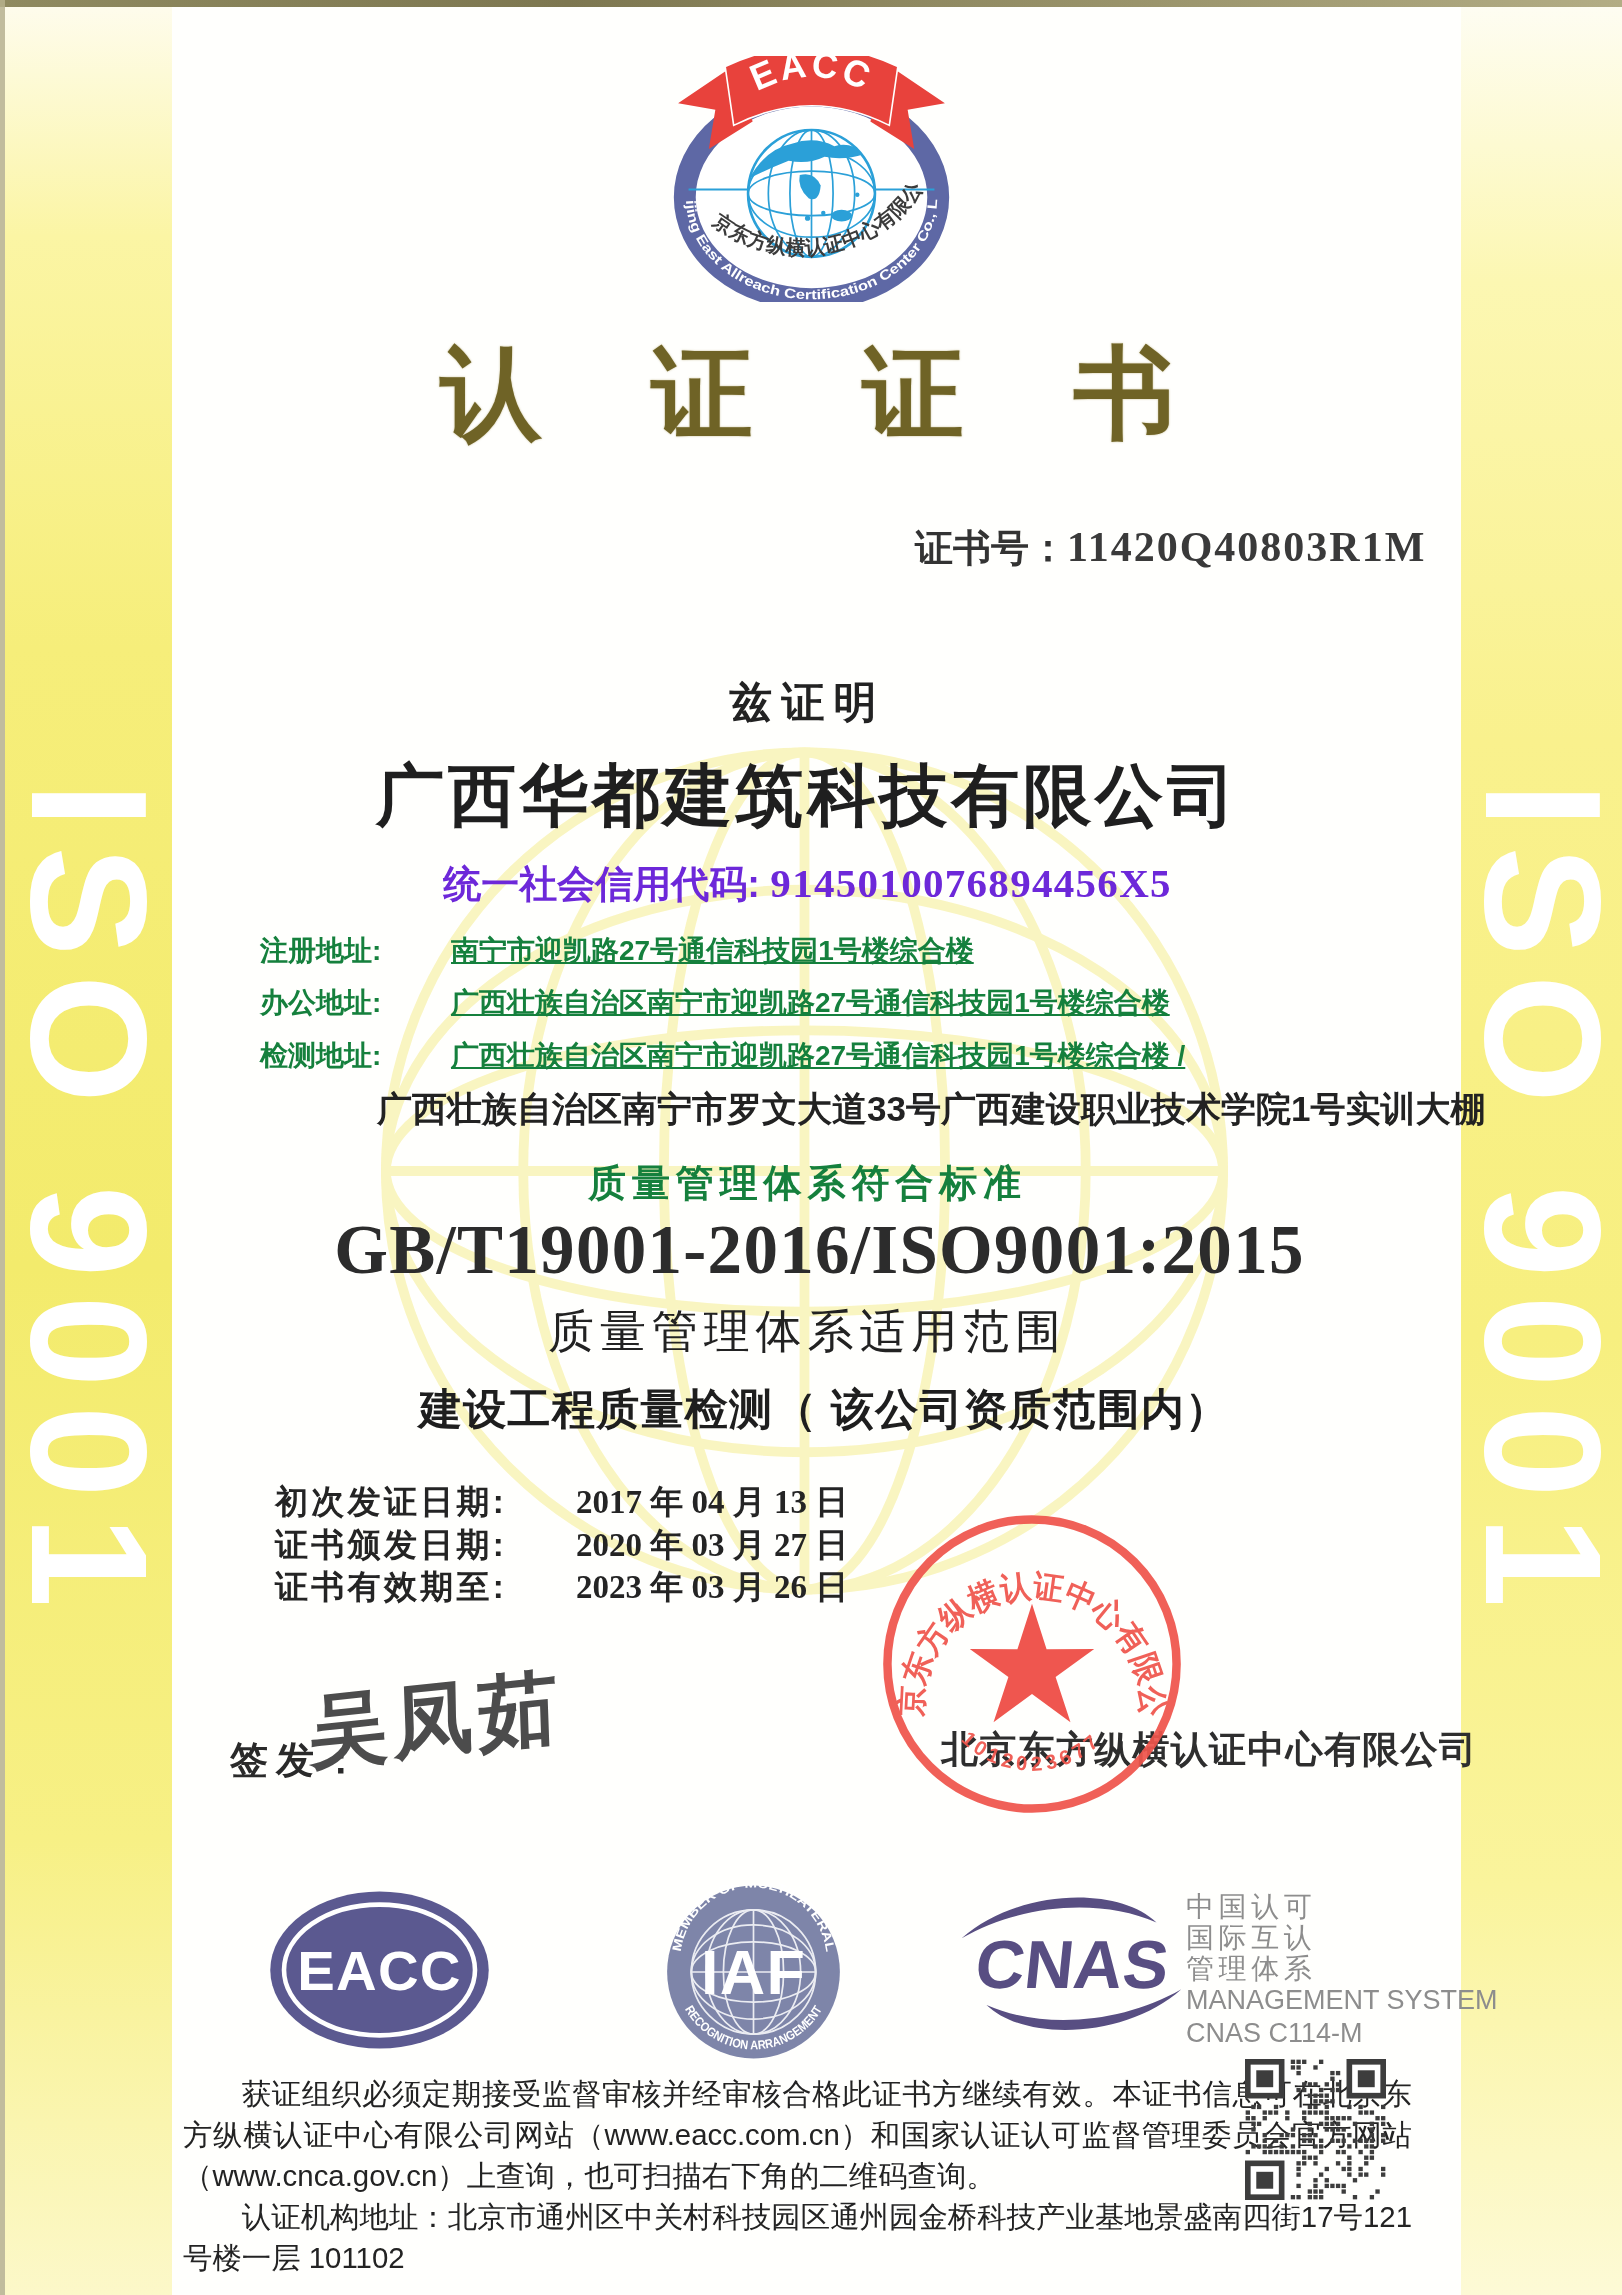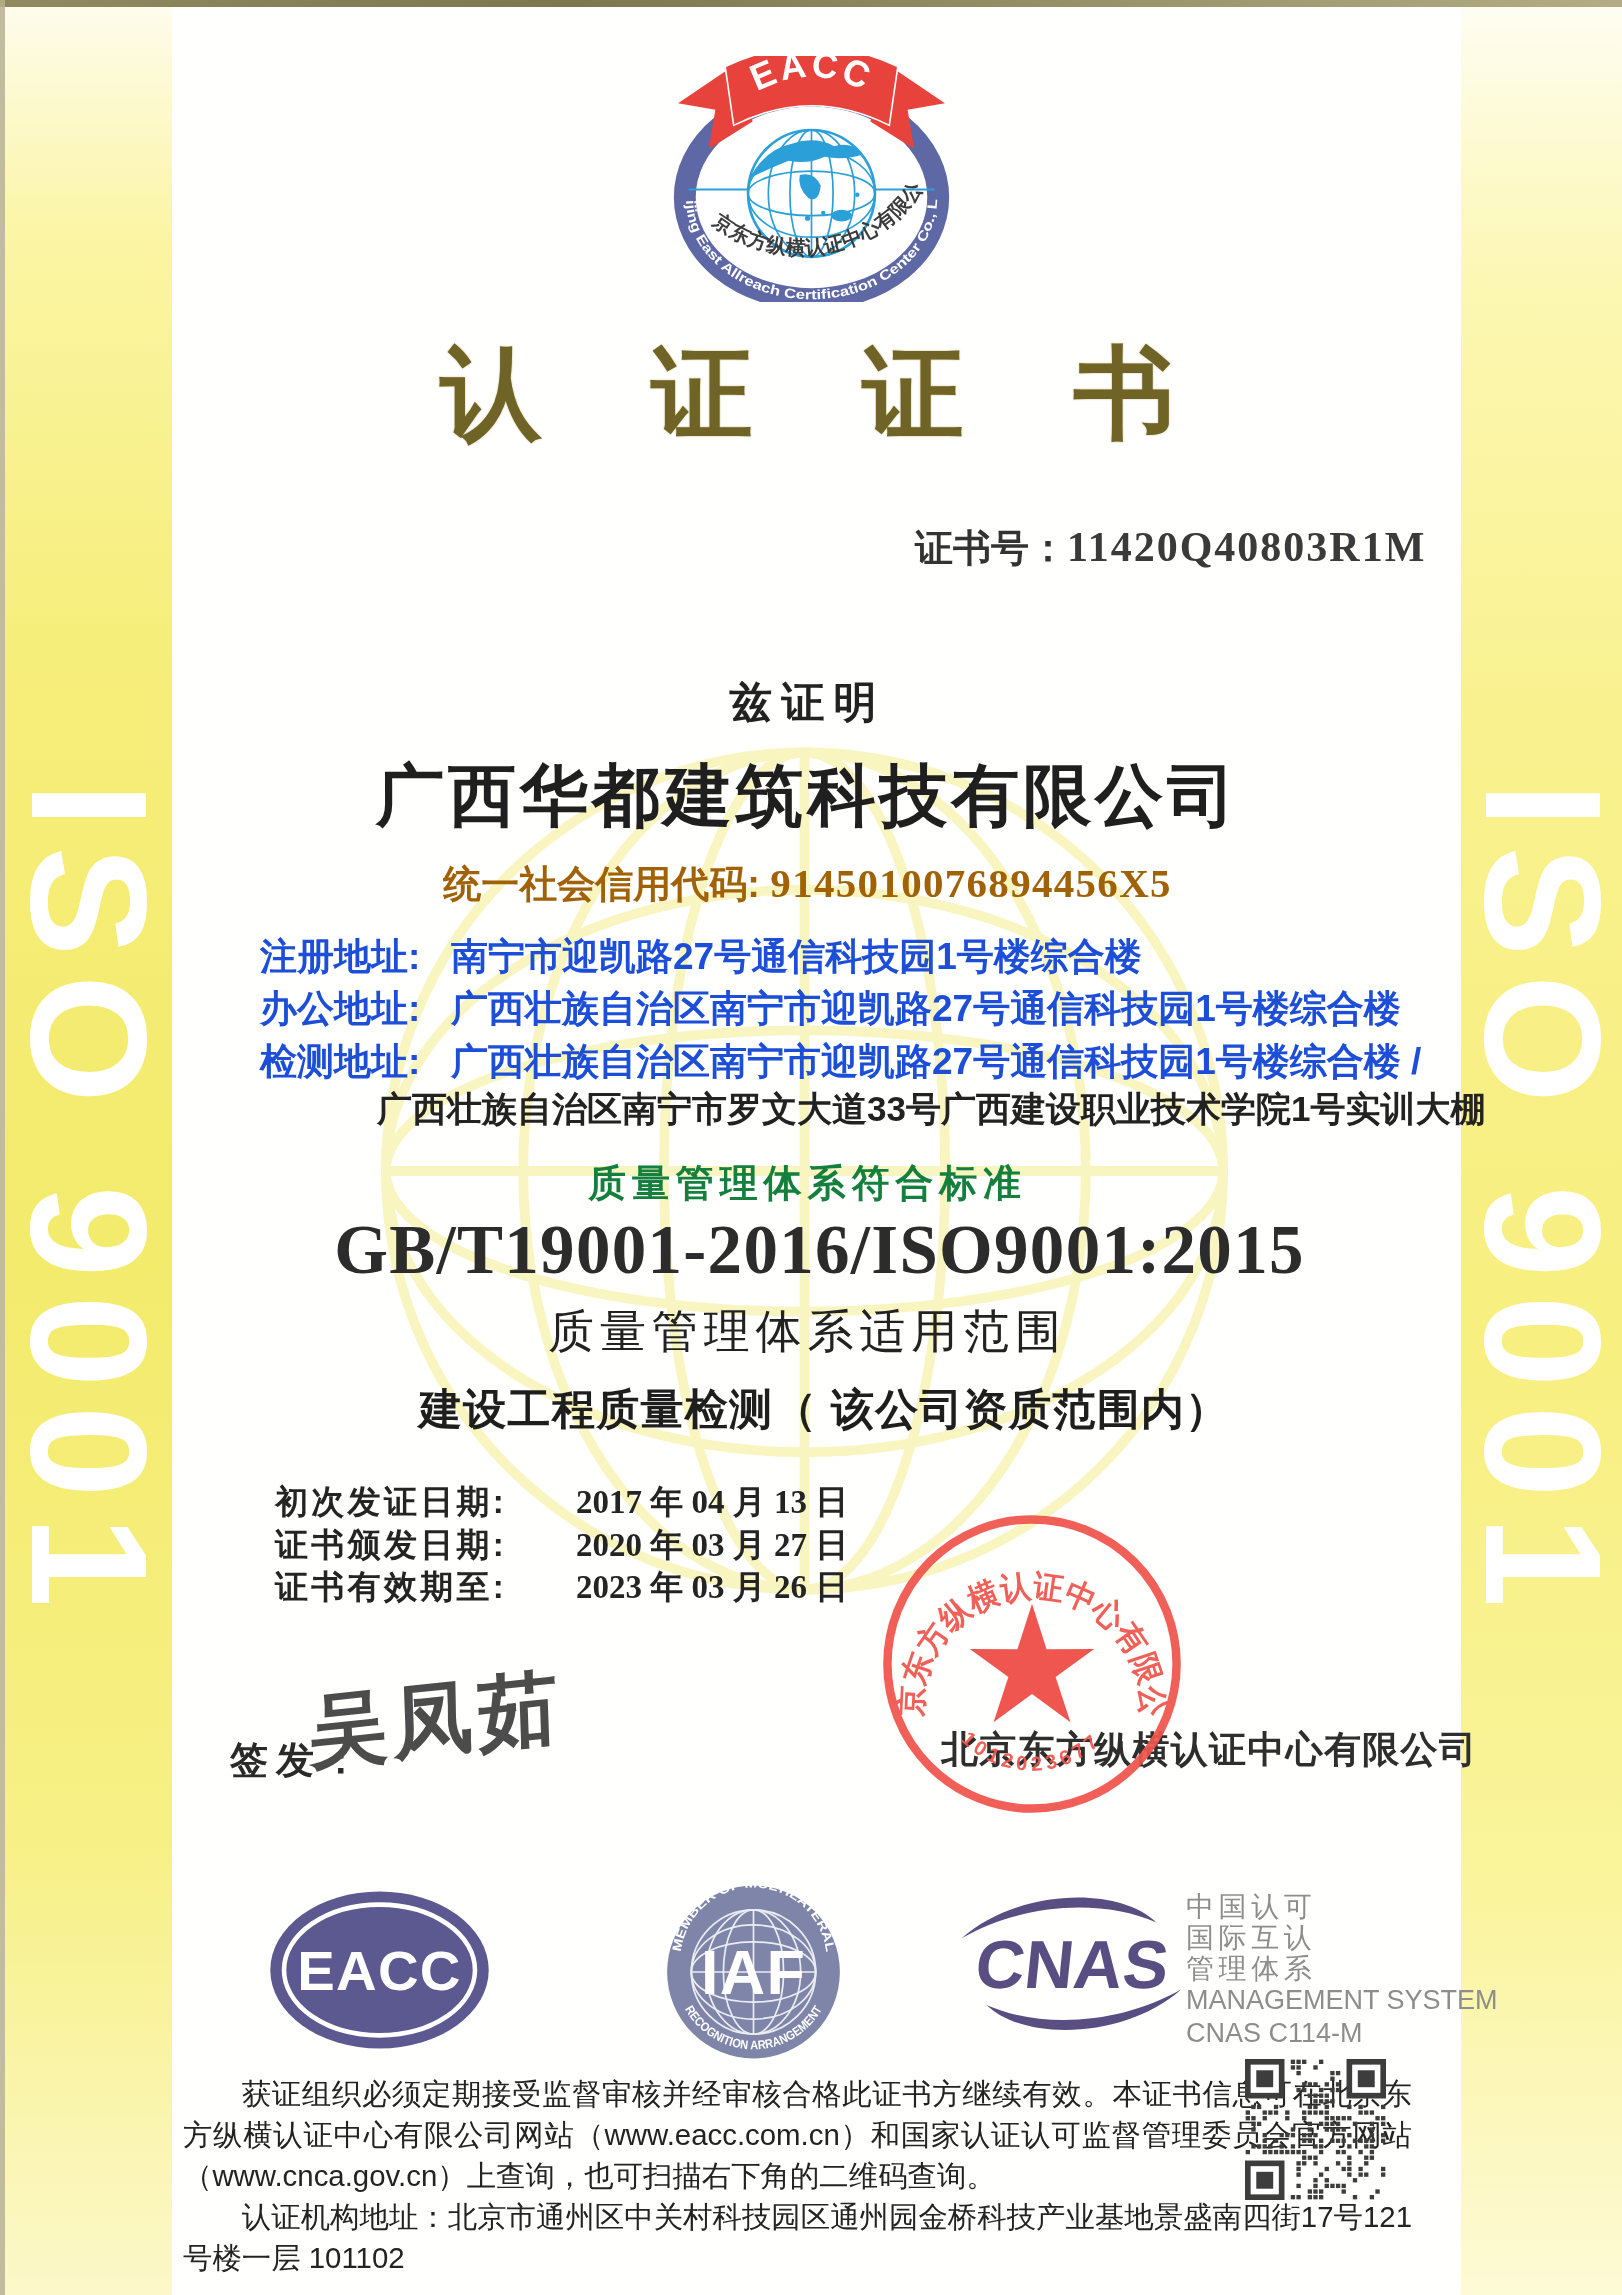--- a/index.html
+++ b/index.html
@@ -23,24 +23,24 @@
   .abs{position:absolute;}
   .center{left:0;width:1615px;text-align:center;}
 
   .cert-title{top:327px;font-size:101px;font-weight:800;color:#6f6326;
         letter-spacing:41px;text-indent:41px;text-shadow:0 0 2px rgba(138,120,40,.55);}
   .cert-no{left:915px;top:523px;font-size:38px;font-weight:700;color:#333;white-space:nowrap;}
   .cert-no .val{font-family:"Liberation Serif","DejaVu Serif",serif;font-size:42px;font-weight:600;letter-spacing:2px;color:#3a3a3a;}
 
   .statement{top:674px;font-size:43px;font-weight:700;letter-spacing:9.2px;color:#222;}
   .company{top:751px;font-size:68px;font-weight:800;letter-spacing:3.9px;color:#1f1f1f;}
-  .credit{top:859px;font-size:38px;font-weight:700;color:#a16207;}
+  .credit{top:859px;font-size:38px;font-weight:700;color:#6d28d9;}
   .credit .val{font-family:"Liberation Serif","DejaVu Serif",serif;font-size:41px;font-weight:600;letter-spacing:1.3px;}
 
-  .addr-row{left:260px;font-size:37px;font-weight:700;color:#1d4ed8;white-space:nowrap;}
+  .addr-row{left:260px;font-size:28px;font-weight:700;color:#15803d;white-space:nowrap;text-decoration:underline;}
   .addr-label{display:inline-block;width:191px;}
   .addr-cont{left:377px;font-size:35px;font-weight:700;color:#222;white-space:nowrap;text-align:right;}
 
   .std-head{top:1158px;font-size:38px;font-weight:700;letter-spacing:5.9px;color:#15803d;}
   .std-code{top:1211px;font-size:69px;font-weight:700;letter-spacing:1.3px;color:#2c2c2c;
         font-family:"Liberation Serif","DejaVu Serif",serif;padding-left:12px;}
   .std-scopehead{top:1301px;font-size:46px;font-weight:400;letter-spacing:5.9px;color:#222;}
   .std-scope{left:419px;top:1381px;font-size:43px;font-weight:800;letter-spacing:1.3px;color:#1e1e1e;}
 
   .date-row{font-size:33px;font-weight:600;color:#242424;white-space:nowrap;}

